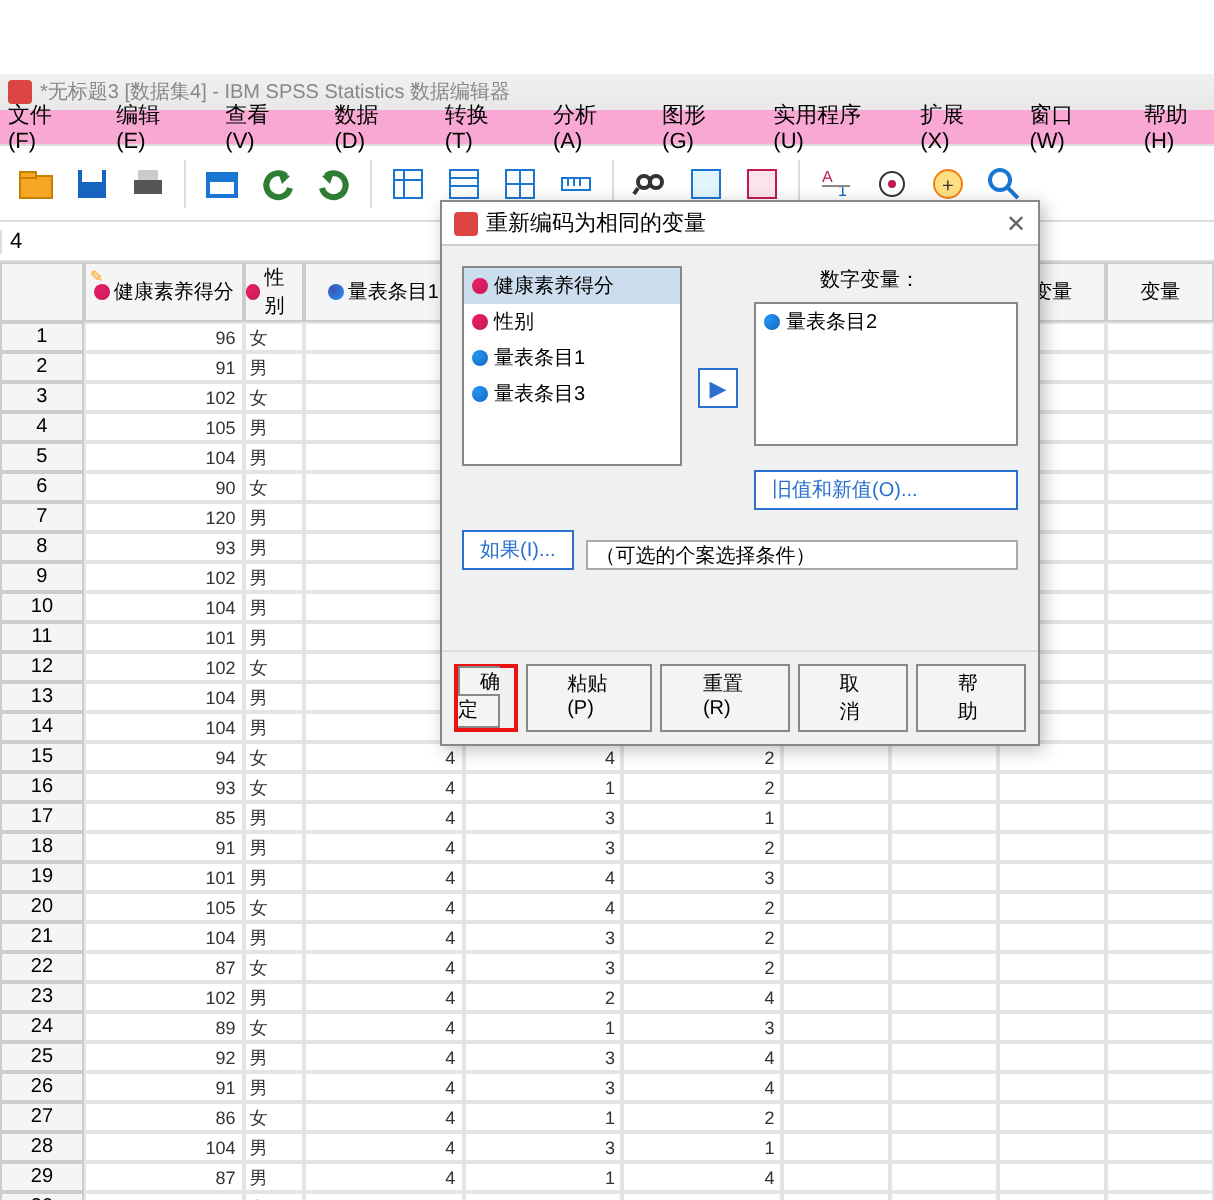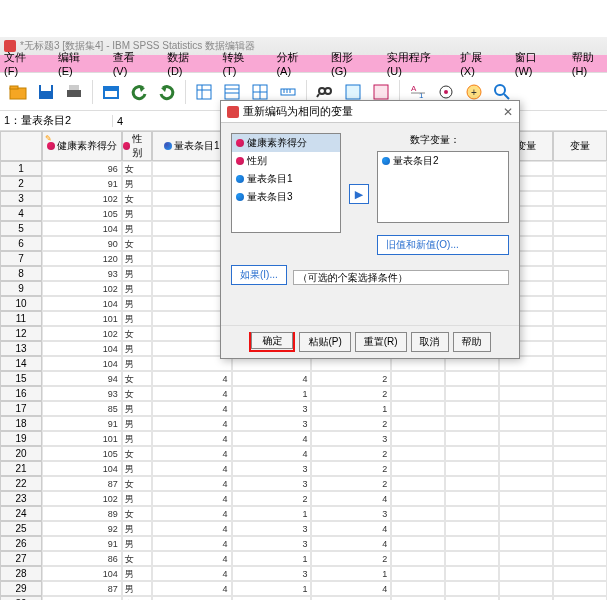--- a/index.html
+++ b/index.html
@@ -49,21 +49,21 @@
 .listbox .li.sel{background:#cde;}
 .dot{width:8px;height:8px;border-radius:50%;}
 .dot.p{background:radial-gradient(circle at 30% 30%,#e91e63,#c2185b);}
 .dot.b{background:radial-gradient(circle at 30% 30%,#2196f3,#1565c0);}
 .mid{display:flex;align-items:center;}
 .arrowbtn{width:20px;height:20px;border:1px solid #2a6fcf;background:#fff;display:flex;align-items:center;justify-content:center;color:#2a6fcf;font-size:11px;cursor:pointer;}
 .right{flex:1;display:flex;flex-direction:column;gap:4px;}
 .rlabel{font-size:10px;margin-left:33px;}
 .rlist{height:72px;background:#fff;border:1px solid #888;font-size:10px;}
 .rlist .li{padding:2px 4px;display:flex;align-items:center;gap:3px;}
-.btn{border:1px solid #888;background:#f4f4f4;padding:2px 8px;font-size:10px;cursor:pointer;}
+.btn{border:1px solid #888;background:#f4f4f4;padding:2px 20px;font-size:10px;cursor:pointer;}
 .btnlink{border:1px solid #2a6fcf;background:#fff;color:#2a6fcf;padding:2px 8px;font-size:10px;cursor:pointer;}
 .cond{display:flex;gap:6px;padding:0 10px 6px 10px;align-items:flex-end;}
 .cond input{border:1px solid #aaa;font-size:10px;padding:1px 4px;flex:1;}
 .okrow{display:flex;gap:4px;justify-content:center;padding:6px;border-top:1px solid #ddd;margin-top:34px;}
 .hl{border:2px solid #e11;padding:0;}
 .hl .btn{border:1px solid #888;margin:0;padding:2px 10px;}
 </style>
 </head>
 <body>
 
@@ -194,21 +194,20 @@
     </span>
   <span class="tb-ico">
       <svg width="20" height="20">
         <circle cx="8" cy="8" r="5" fill="none" stroke="#1976d2" stroke-width="2"></circle>
         <line x1="12" y1="12" x2="17" y2="17" stroke="#1976d2" stroke-width="2"></line>
       </svg>
     </span>
 </div>
 
 <div class="valbar">
-  <div class="lbl">1：量表条目2</div>
   <div class="val">4</div>
 </div>
 
 <div class="grid">
   <div class="hdr">
     <div class="rowh"></div>
     <div class="colh col-a var">
         <span class="pencil">✎</span>
         <span>健康素养得分</span>
       </div>

